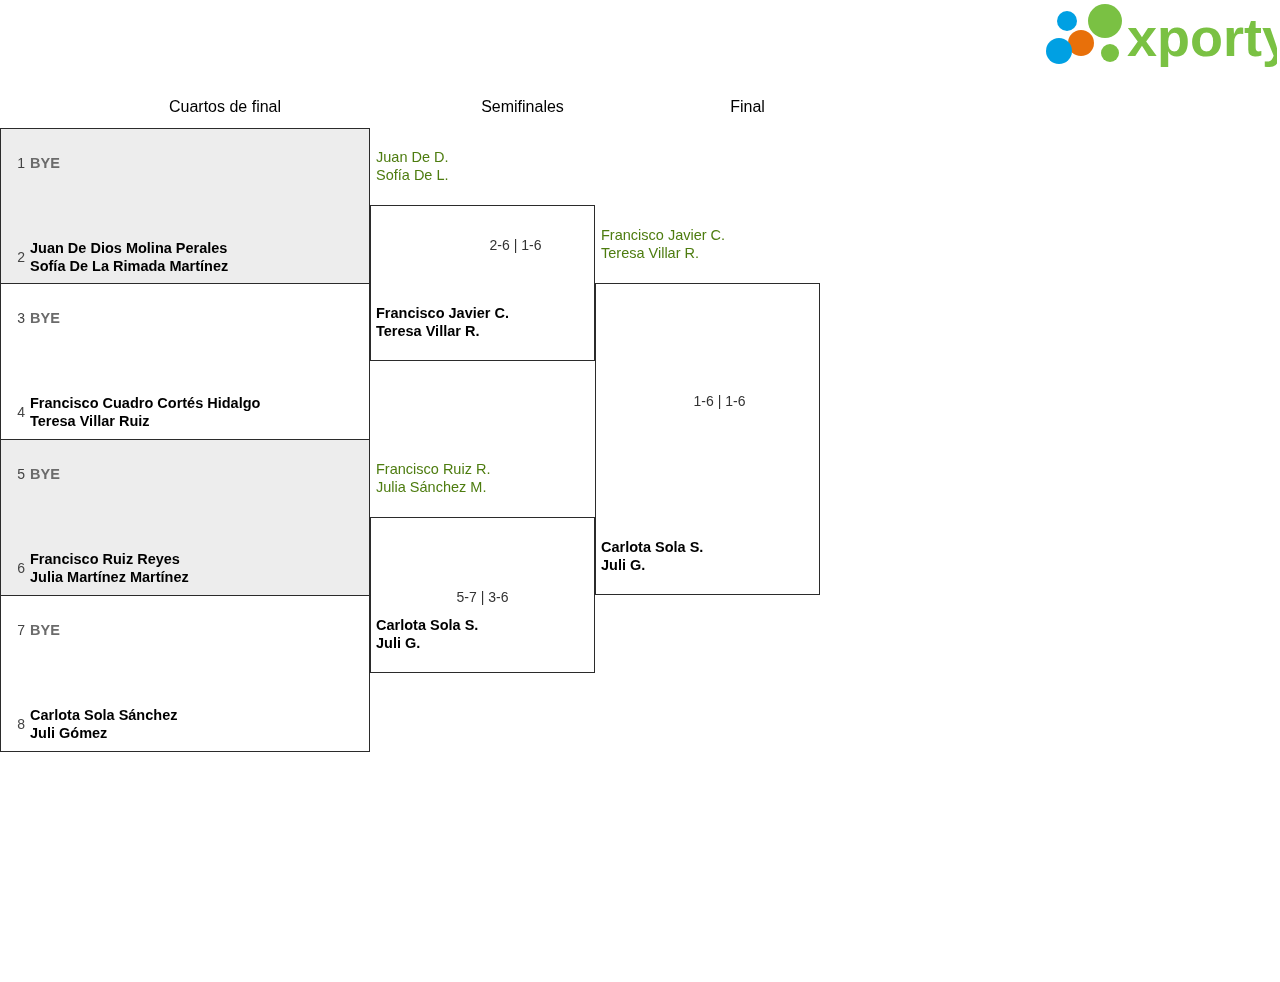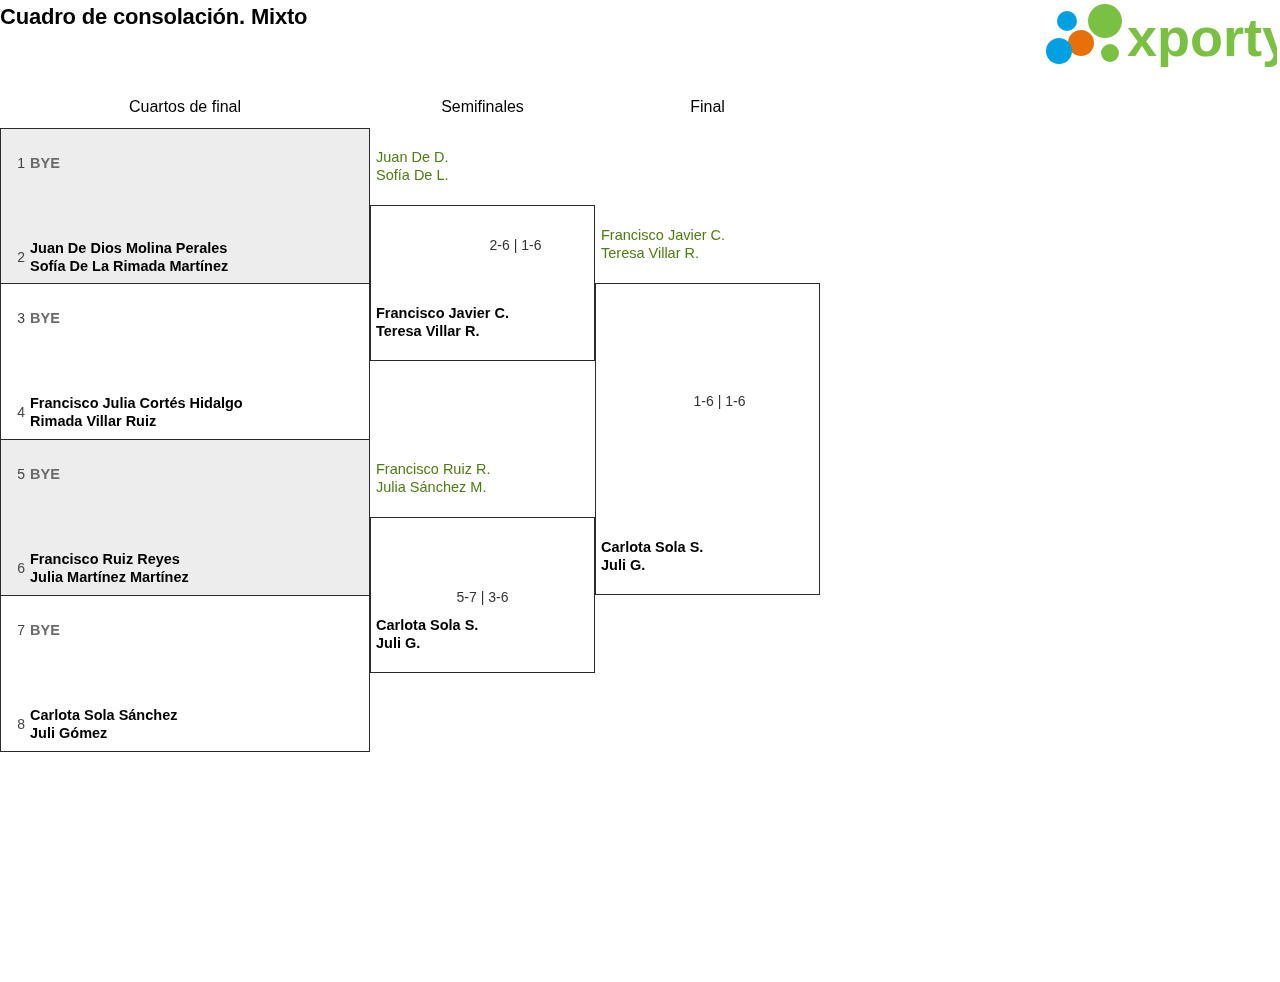--- a/index.html
+++ b/index.html
@@ -52,20 +52,21 @@
   }
   .logo svg { display: block; }
 
   
   .round-head {
     position: absolute;
     font-size: 16px;
     line-height: 20px;
     text-align: center;
     color: #000;
+    padding-left: 40px;
   }
   #round-head-0 { left: 0px;   top: 97px; width: 370px; }
   #round-head-1 { left: 370px; top: 97px; width: 225px; }
   #round-head-2 { left: 595px; top: 97px; width: 225px; }
 
   
   .bracket {
     position: absolute;
     left: 0;
     top: 0;
@@ -174,21 +175,20 @@
   #adv-f-0-bottom  { left: 601px; top: 538px; }
 
   .nm { display: block; }
 </style>
 </head>
 <body>
 
 <div class="header">
 
   <div class="title-block">
-    <div class="title-line2">Cuadro de consolación. Mixto</div>
   </div>
 
   <div class="logo">
     <svg width="232" height="66" viewBox="0 0 232 66" xmlns="http://www.w3.org/2000/svg">
 
       <circle cx="22" cy="17" r="10" fill="#00a0e3"></circle>
       <circle cx="60" cy="17" r="17" fill="#7ac143"></circle>
       <circle cx="36" cy="39" r="13" fill="#e8700a"></circle>
       <circle cx="65" cy="49" r="9" fill="#7ac143"></circle>
       <circle cx="14" cy="47" r="13" fill="#00a0e3"></circle>
@@ -227,22 +227,22 @@
     <div class="qf-slot top">
       <span class="seed">3</span>
       <span class="team-names bye">
         <span class="nm">BYE</span>
         <span class="nm"></span>
       </span>
     </div>
     <div class="qf-slot bottom">
       <span class="seed">4</span>
       <span class="team-names winner">
-        <span class="nm">Francisco Julia Cortés Hidalgo</span>
-        <span class="nm">Rimada Villar Ruiz</span>
+        <span class="nm">Francisco Cuadro Cortés Hidalgo</span>
+        <span class="nm">Teresa Villar Ruiz</span>
       </span>
     </div>
   </div>
 
   <div class="qf-match shaded" id="qf-match-2">
     <div class="qf-slot top">
       <span class="seed">5</span>
       <span class="team-names bye">
         <span class="nm">BYE</span>
         <span class="nm"></span>

